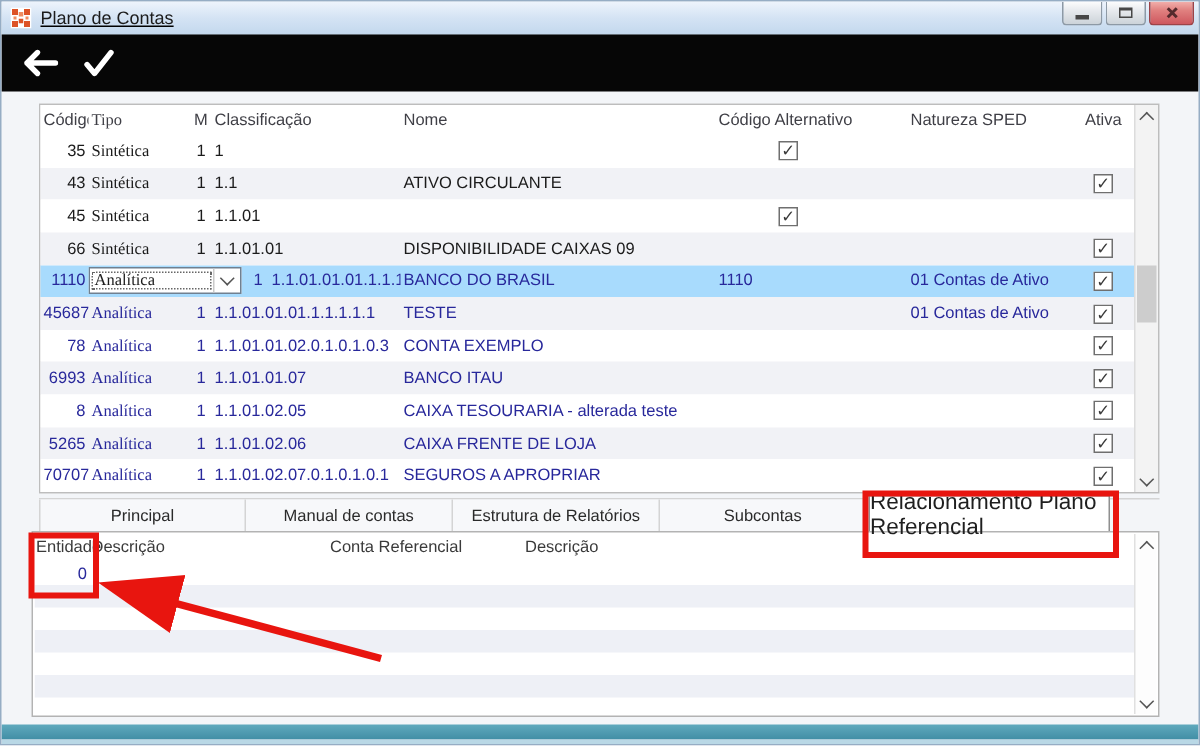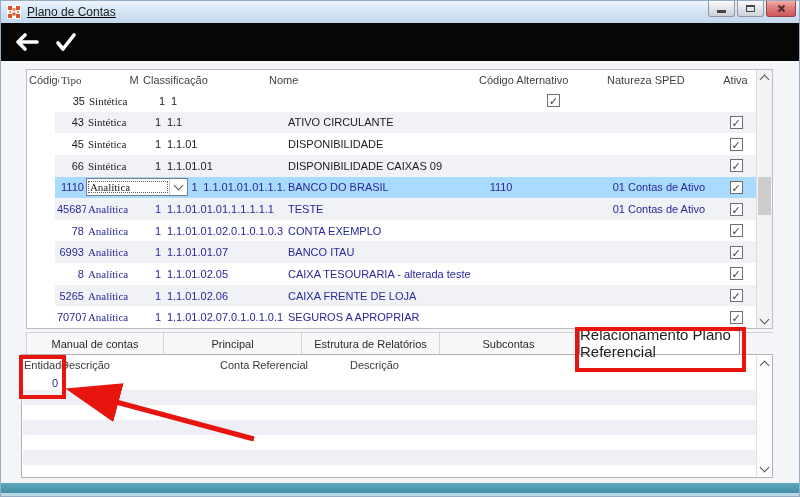--- a/index.html
+++ b/index.html
@@ -20,21 +20,21 @@
   .glyph-max{width:9px;height:7px;border:1px solid #474747;border-top:2px solid #474747;box-sizing:border-box;}
   
   .toolbar{position:absolute;left:0;top:22px;right:0;height:38px;background:#060606;
            display:flex;align-items:center;padding-left:8px;gap:6px;}
   .tool-btn{width:34px;height:32px;display:flex;align-items:center;justify-content:center;cursor:default;}
   
   .grid{position:absolute;left:25px;top:68px;width:747px;height:260px;background:#fff;
         border:1px solid #bdbdbd;box-sizing:border-box;font-size:11px;color:#1b1b1b;}
   .grid-header{display:flex;height:20px;align-items:center;color:#3f3f46;background:#fff;}
   .grid-rows{display:flex;flex-direction:column;height:calc(100% - 20px);}
-  .grid-row{display:flex;flex:1;align-items:center;background:#fff;margin-left:28px;}
+  .grid-row{display:flex;flex:1;align-items:center;background:#fff;}
   .grid-row.alt{background:#f1f2f6;}
   .grid-row.selected{background:#a8dbfd;}
   .grid-row.analitica .cell{color:#28289b;}
   .cell{box-sizing:border-box;overflow:hidden;white-space:nowrap;padding:0 2px;}
   .c-codigo{width:32px;text-align:right;}
   .c-tipo{width:68px;font-family:Liberation Serif, serif;}
   .c-m{width:14px;text-align:center;}
   .c-classif{width:126px;}
   .c-nome{width:210px;}
   .c-codalt{width:128px;}
@@ -161,21 +161,20 @@
           <div class="cell c-nome">ATIVO CIRCULANTE</div>
           <div class="cell c-codalt"></div>
           <div class="cell c-natureza"></div>
           <div class="cell c-ativa"><span class="checkbox">✓</span></div>
         </div>
         <div class="grid-row">
           <div class="cell c-codigo">45</div>
           <div class="cell c-tipo">Sintética</div>
           <div class="cell c-m">1</div>
           <div class="cell c-classif">1.1.01</div>
-          <div class="cell c-nome">DISPONIBILIDADE</div>
           <div class="cell c-codalt"></div>
           <div class="cell c-natureza"></div>
           <div class="cell c-ativa"><span class="checkbox">✓</span></div>
         </div>
         <div class="grid-row alt">
           <div class="cell c-codigo">66</div>
           <div class="cell c-tipo">Sintética</div>
           <div class="cell c-m">1</div>
           <div class="cell c-classif">1.1.01.01</div>
           <div class="cell c-nome">DISPONIBILIDADE CAIXAS 09</div>
@@ -266,22 +265,22 @@
           <i class="chev up"></i>
         </div>
       <div class="vs-thumb" style="top:107px;height:38px;"></div>
       <div class="vs-arrow bottom">
           <i class="chev down"></i>
         </div>
     </div>
   </div>
 
   <div class="tabstrip">
+    <div class="tab">Principal</div>
     <div class="tab">Manual de contas</div>
-    <div class="tab">Principal</div>
     <div class="tab">Estrutura de Relatórios</div>
     <div class="tab">Subcontas</div>
   </div>
   <div class="tab-active">Relacionamento Plano Referencial</div>
 
   <div class="refpanel">
     <div class="ref-header">
       <div class="r-entidade">Entidade</div>
       <div class="r-desc1">Descrição</div>
       <div class="r-contaref">Conta Referencial</div>

